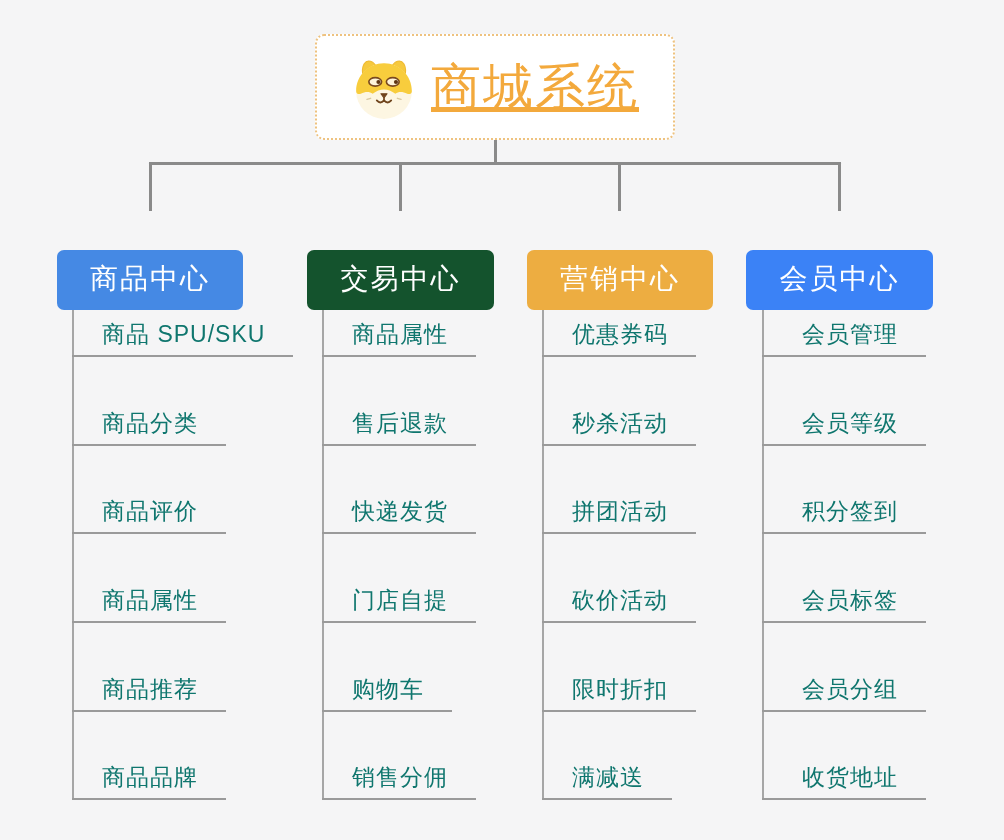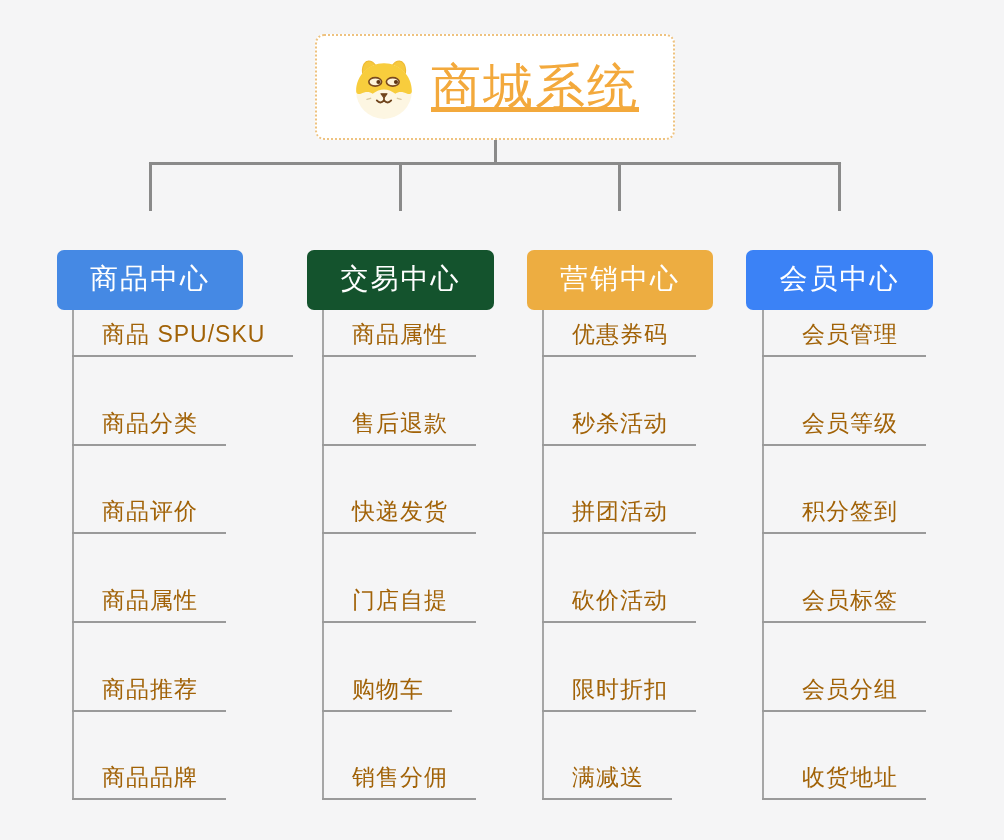--- a/index.html
+++ b/index.html
@@ -26,21 +26,21 @@
   .hdr0{left:57px;width:186px;} .hdr1{left:307px;width:187px;}
   .hdr2{left:527px;width:186px;} .hdr3{left:746px;width:187px;}
 
   
   .vline{position:absolute;top:266px;width:2px;height:534px;background:#a6a6a6;}
   .vl0{left:72px;} .vl1{left:322px;} .vl2{left:542px;} .vl3{left:762px;}
 
   
   .leaf{position:absolute;height:42px;display:flex;align-items:flex-end;
         padding:0 28px 0 30px;border-bottom:2px solid #9a9a9a;white-space:nowrap;}
-  .leaf span{display:block;margin-bottom:5px;font-size:23px;color:#a16207;letter-spacing:1px;}
+  .leaf span{display:block;margin-bottom:5px;font-size:23px;color:#0f766e;letter-spacing:1px;}
   .c0{left:72px;} .c1{left:322px;} .c2{left:542px;} .c3{left:762px;padding-left:40px;}
   .r0{top:313px;} .r1{top:402px;} .r2{top:490px;} .r3{top:579px;} .r4{top:668px;} .r5{top:756px;}
 </style>
 </head>
 <body>
 
 <div class="canvas">
 
   <div class="cline stub"></div>
   <div class="cline bus"></div>

